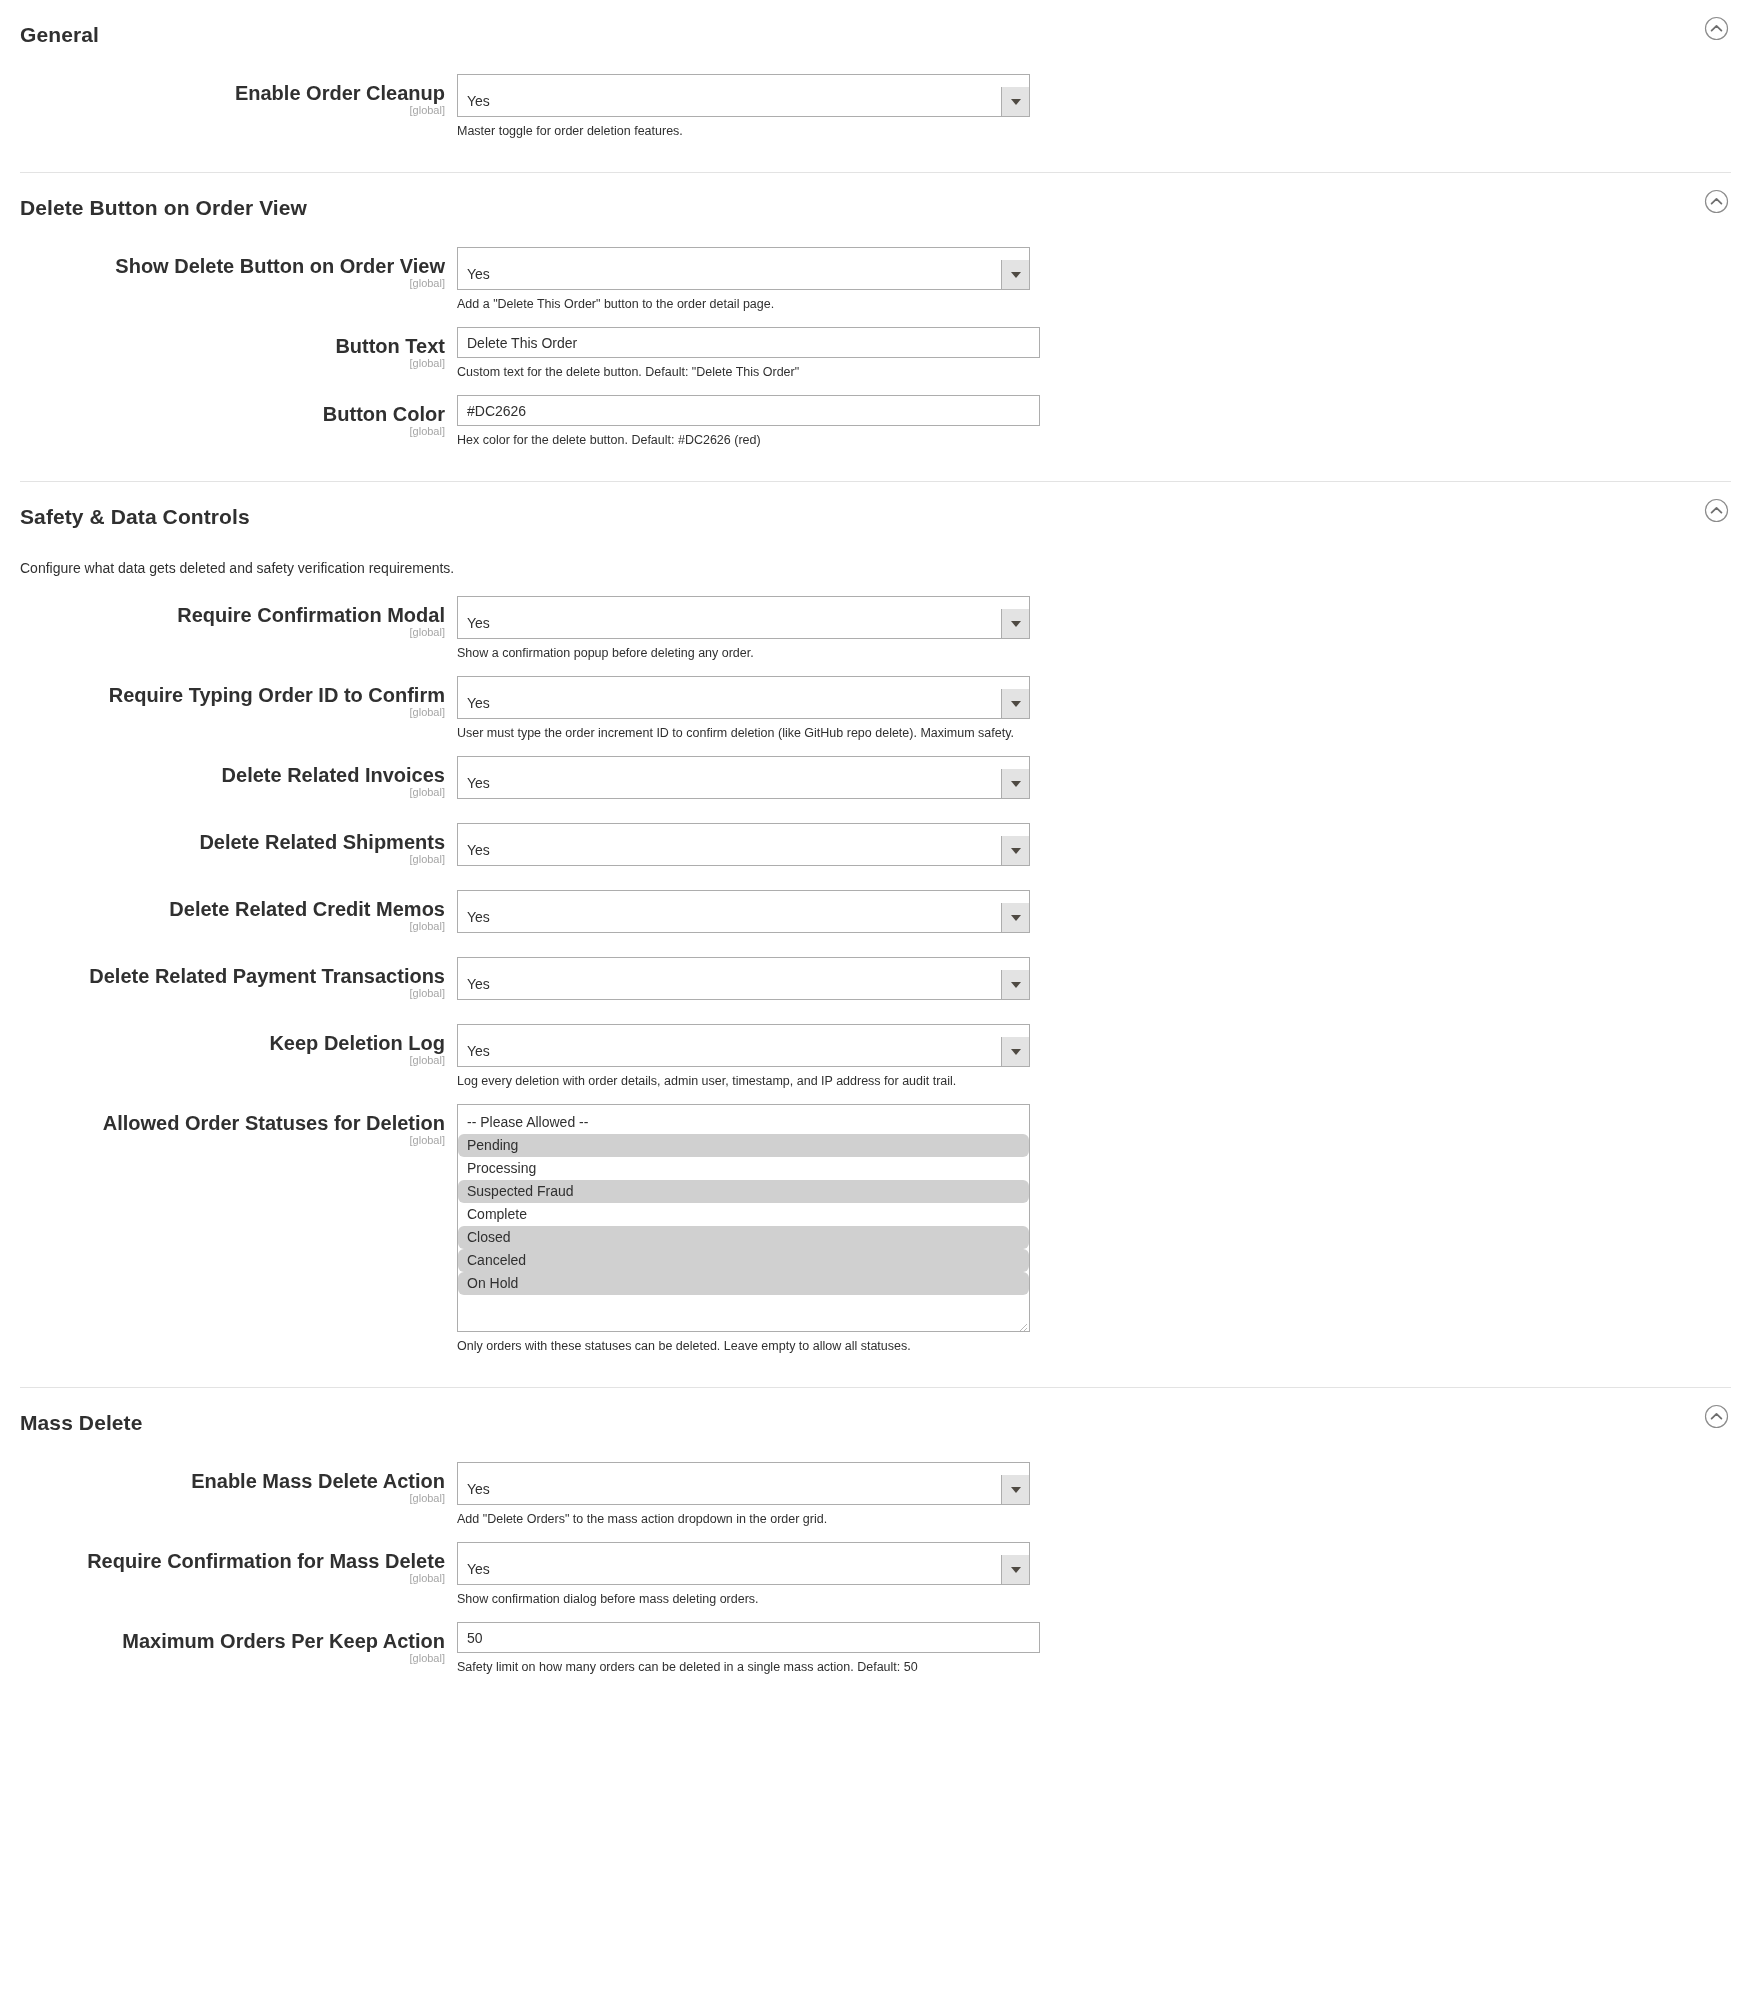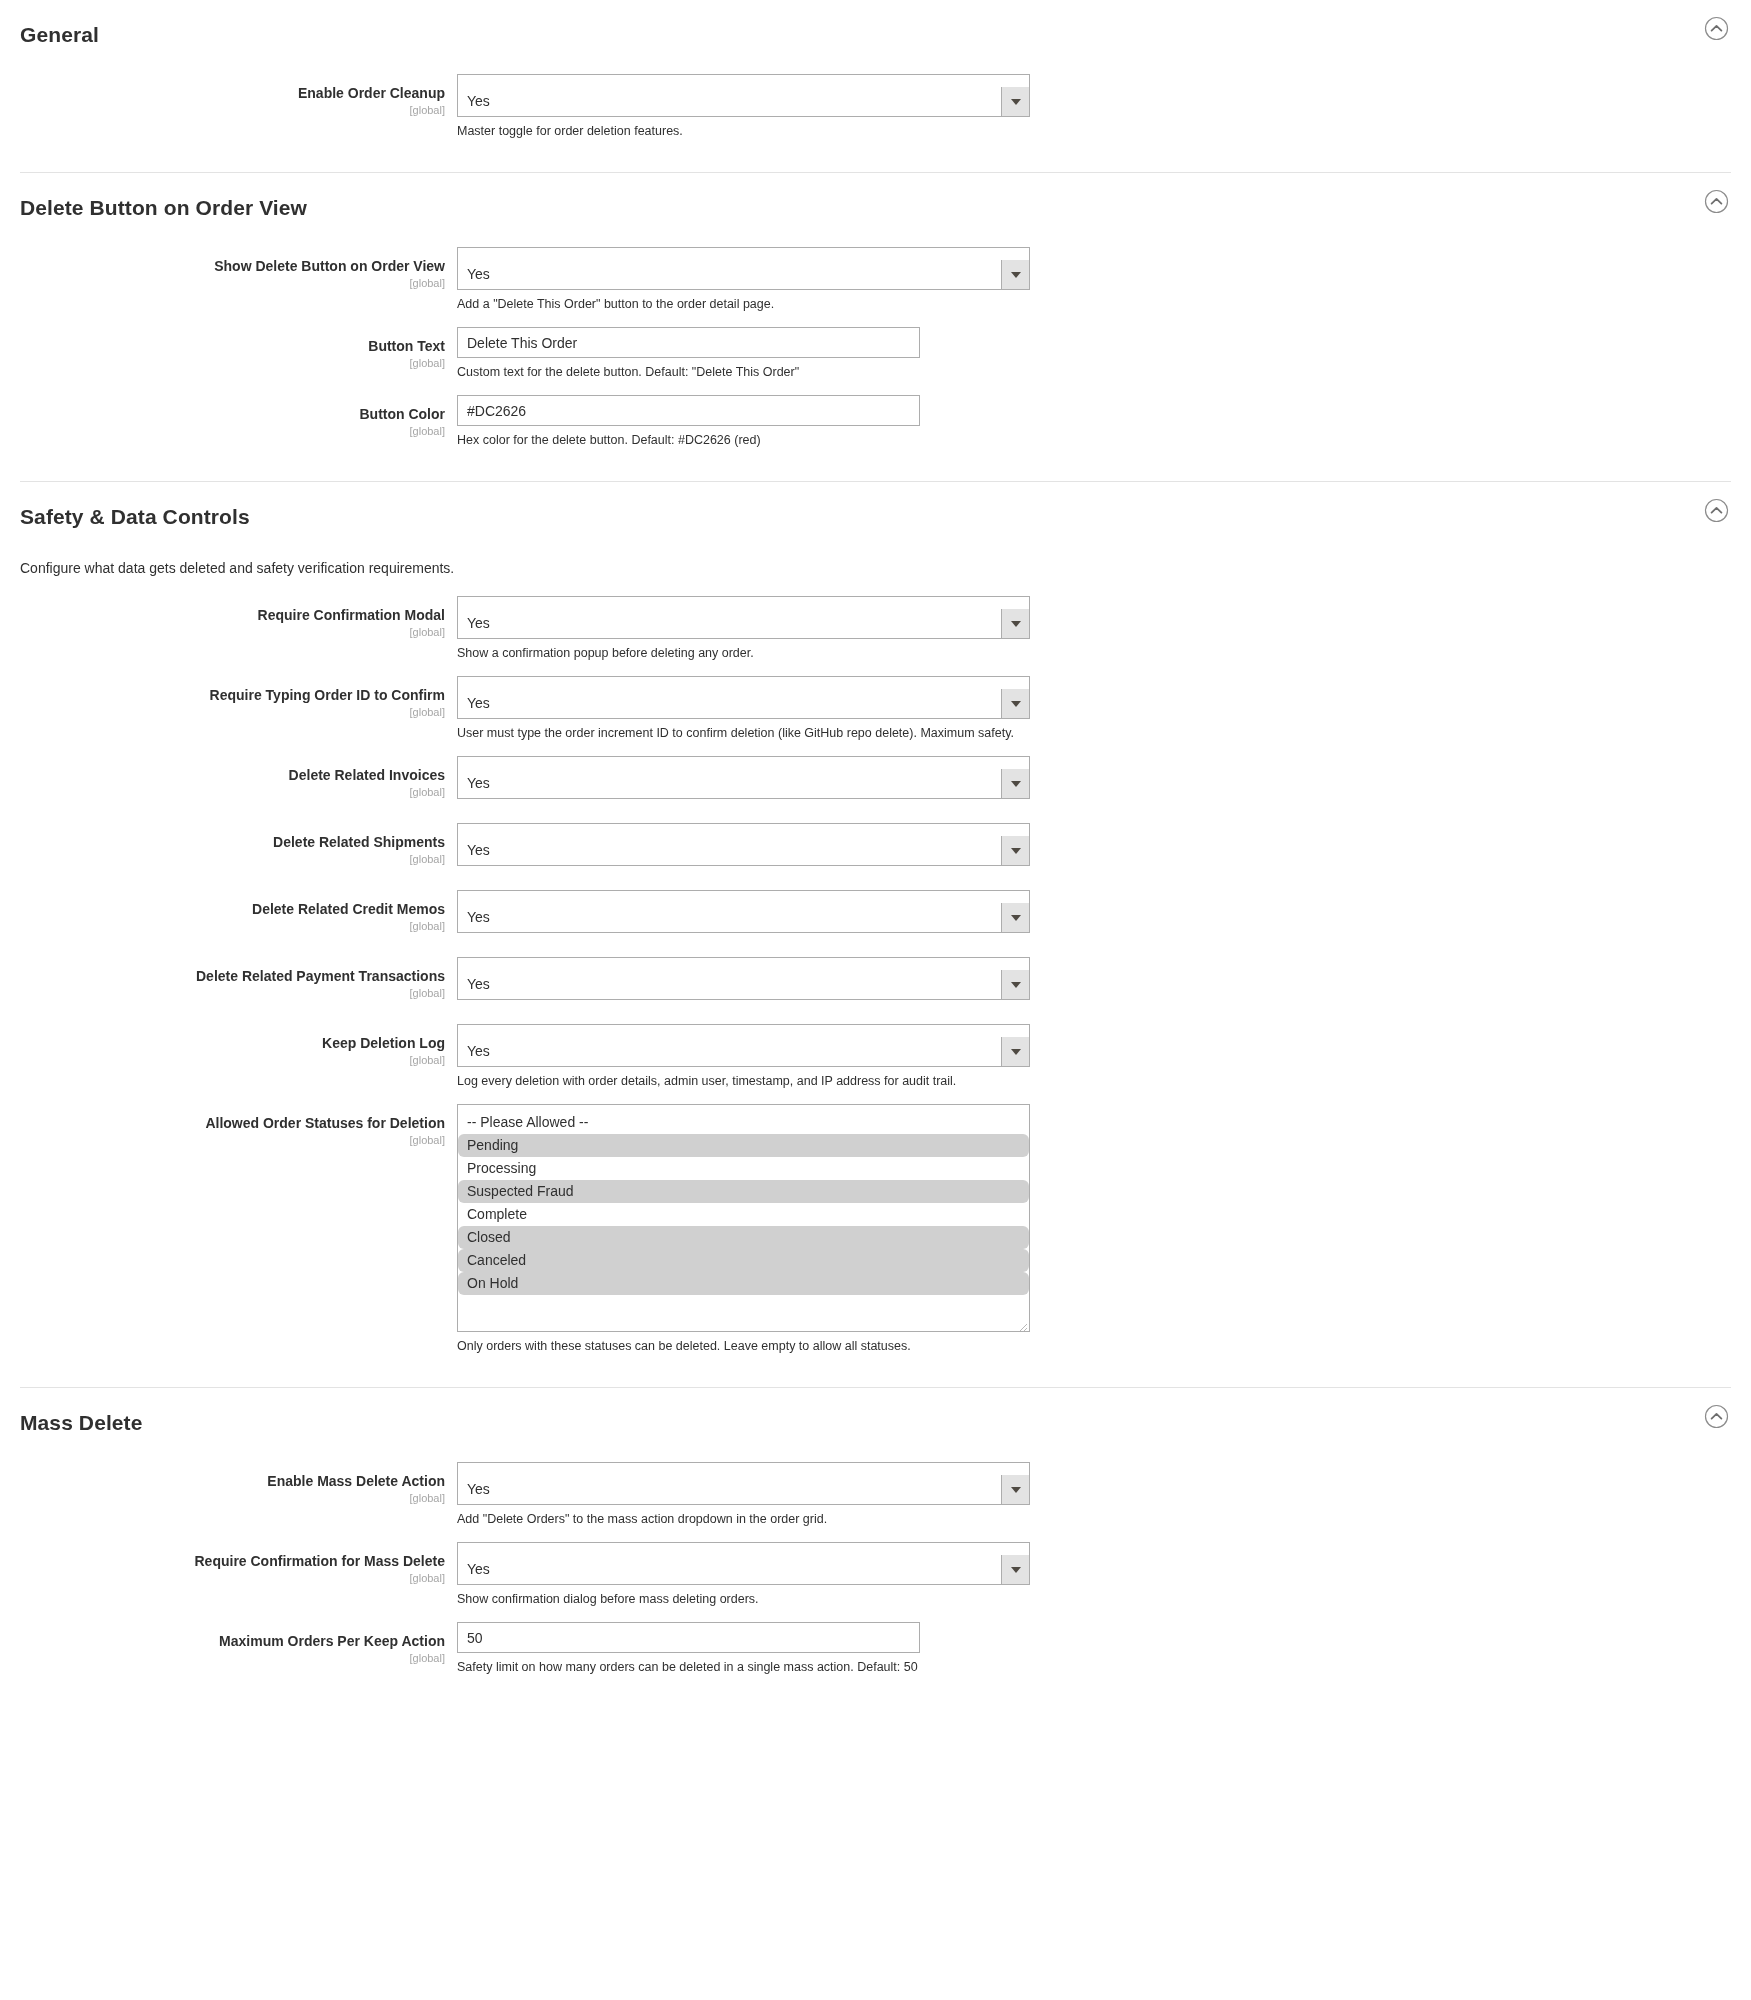--- a/index.html
+++ b/index.html
@@ -59,21 +59,21 @@
   }
   .field-label {
     width: 437px;
     flex: 0 0 437px;
     text-align: right;
     padding-right: 12px;
     padding-top: 11px;
   }
   .field-label .lab {
     display: block;
-    font-size: 14px;
+    font-size: 20px;
     font-weight: 700;
     color: #303030;
     line-height: 17px;
   }
   .field-label .scope {
     display: block;
     font-size: 11px;
     color: #a6a6a6;
     font-weight: 400;
     line-height: 15px;
@@ -113,21 +113,21 @@
   }
   .sel .sel-arrow .tri {
     width: 0; height: 0;
     border-left: 5px solid transparent;
     border-right: 5px solid transparent;
     border-top: 6px solid #4f4a43;
   }
 
   
   .txt {
-    width: 463px;
+    width: 583px;
     height: 31px;
     border: 1px solid #adadad;
     background: #ffffff;
     font-size: 14px;
     color: #303030;
     padding: 0 9px;
     line-height: 29px;
     display: block;
     font-family: "Liberation Sans", sans-serif;
   }

